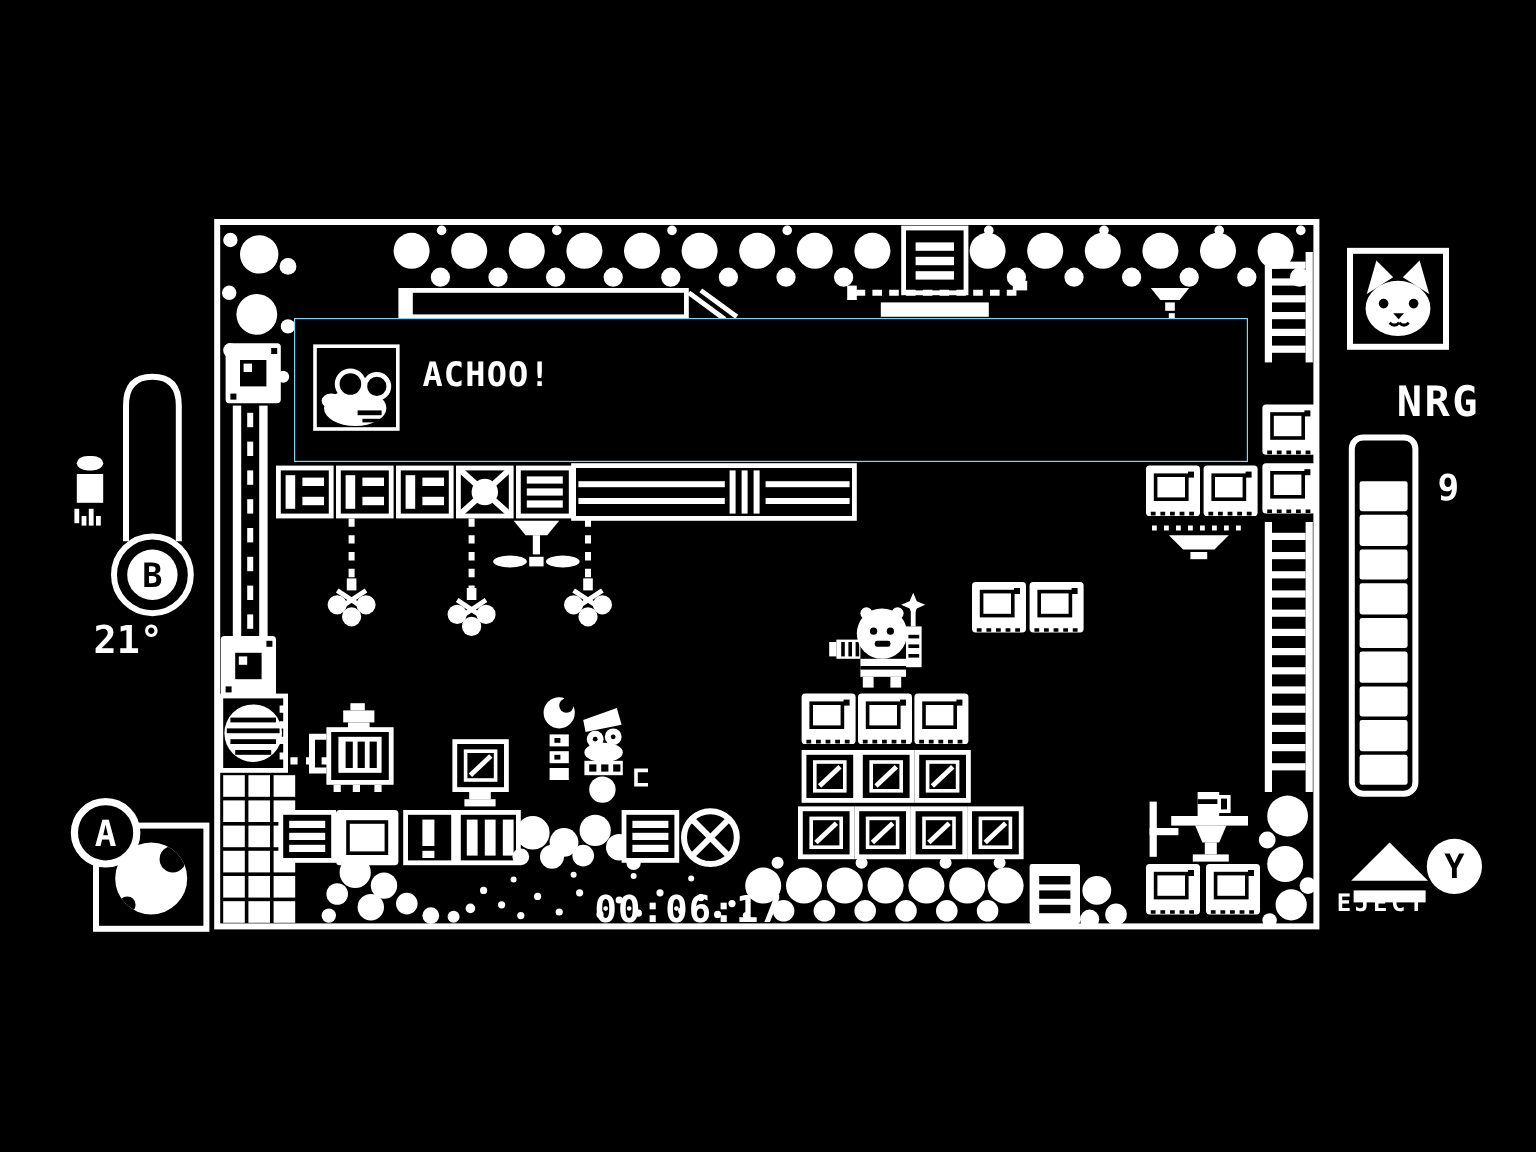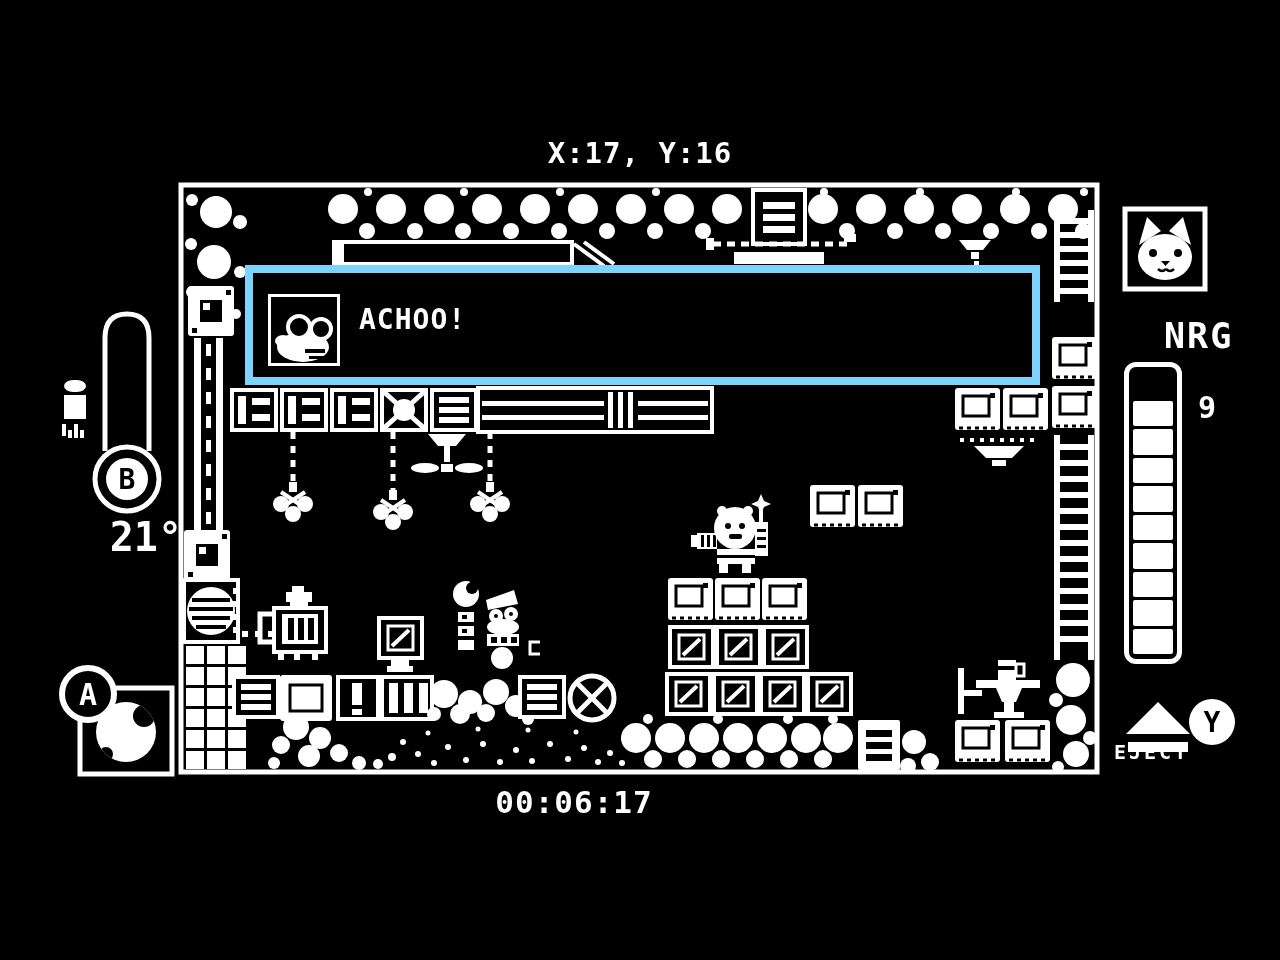--- a/index.html
+++ b/index.html
@@ -1,39 +1,38 @@
 <!DOCTYPE html>
 <html><head>
 <meta charset="utf-8">
 <style>
   html,body{margin:0;padding:0;background:#000;}
   .stage{position:relative;width:1280px;height:960px;background:#000;overflow:hidden;}
   .abs{position:absolute;}
   .pix{font-family:"DejaVu Sans Mono","Liberation Mono",monospace;font-weight:bold;color:#fff;}
   svg text{font-family:"DejaVu Sans Mono","Liberation Mono",monospace;font-weight:bold;}
   #coords{left:0;width:1280px;top:136px;text-align:center;font-size:29px;letter-spacing:1px;}
-  #timer{left:0;width:1148px;top:784px;text-align:center;font-size:31px;letter-spacing:1px;}
+  #timer{left:0;width:1148px;top:740px;text-align:center;font-size:31px;letter-spacing:1px;}
   #field{left:178px;top:182px;}
-  #dialog{left:245px;top:265px;width:795px;height:120px;border:8px solid #7dd3fc;background:#000;box-sizing:border-box;z-index:5;}
+  #dialog{left:245px;top:265px;width:795px;height:120px;border:1px solid #7dd3fc;background:#000;box-sizing:border-box;z-index:5;}
   #portrait{left:15px;top:21px;width:72px;height:72px;border:3px solid #fff;box-sizing:border-box;background:#000;}
   #dialog-text{left:106px;top:30px;font-size:28px;letter-spacing:1px;}
-  #temp-label{left:78px;top:514px;width:104px;text-align:right;font-size:40px;}
+  #temp-label{left:78px;top:514px;width:104px;text-align:left;font-size:32px;}
   #nrg-label{left:1116px;top:316px;font-size:35px;letter-spacing:2px;margin-left:48px;}
   #energy-bar{left:1124px;top:362px;width:58px;height:302px;border:5px solid #fff;border-radius:12px;box-sizing:border-box;padding:5px 4px;display:flex;flex-direction:column;gap:3px;background:#000;}
   #energy-bar .seg{flex:1;border-radius:2px;background:transparent;}
   #energy-bar .seg.on{background:#fff;}
   #energy-value{left:1198px;top:390px;font-size:30px;}
   #eject-label{left:1114px;top:740px;font-size:20px;letter-spacing:3px;}
 </style>
 </head>
 <body>
 
 <div class="stage">
 
-  <div id="coords" class="abs pix">X:17, Y:16</div>
 
   <svg id="field" class="abs" width="922" height="593" viewBox="0 0 922 593">
     <defs>
       <g id="panelW">
           <rect width="45" height="42" rx="3" fill="#fff"></rect>
           <rect x="8" y="8" width="26" height="20" fill="none" stroke="#000" stroke-width="3"></rect>
           <rect x="35" y="5" width="5" height="5" fill="#000"></rect>
           <line x1="4" y1="40" x2="41" y2="40" stroke="#000" stroke-width="3" stroke-dasharray="4 4"></line>
         </g>
       <g id="crateX">

